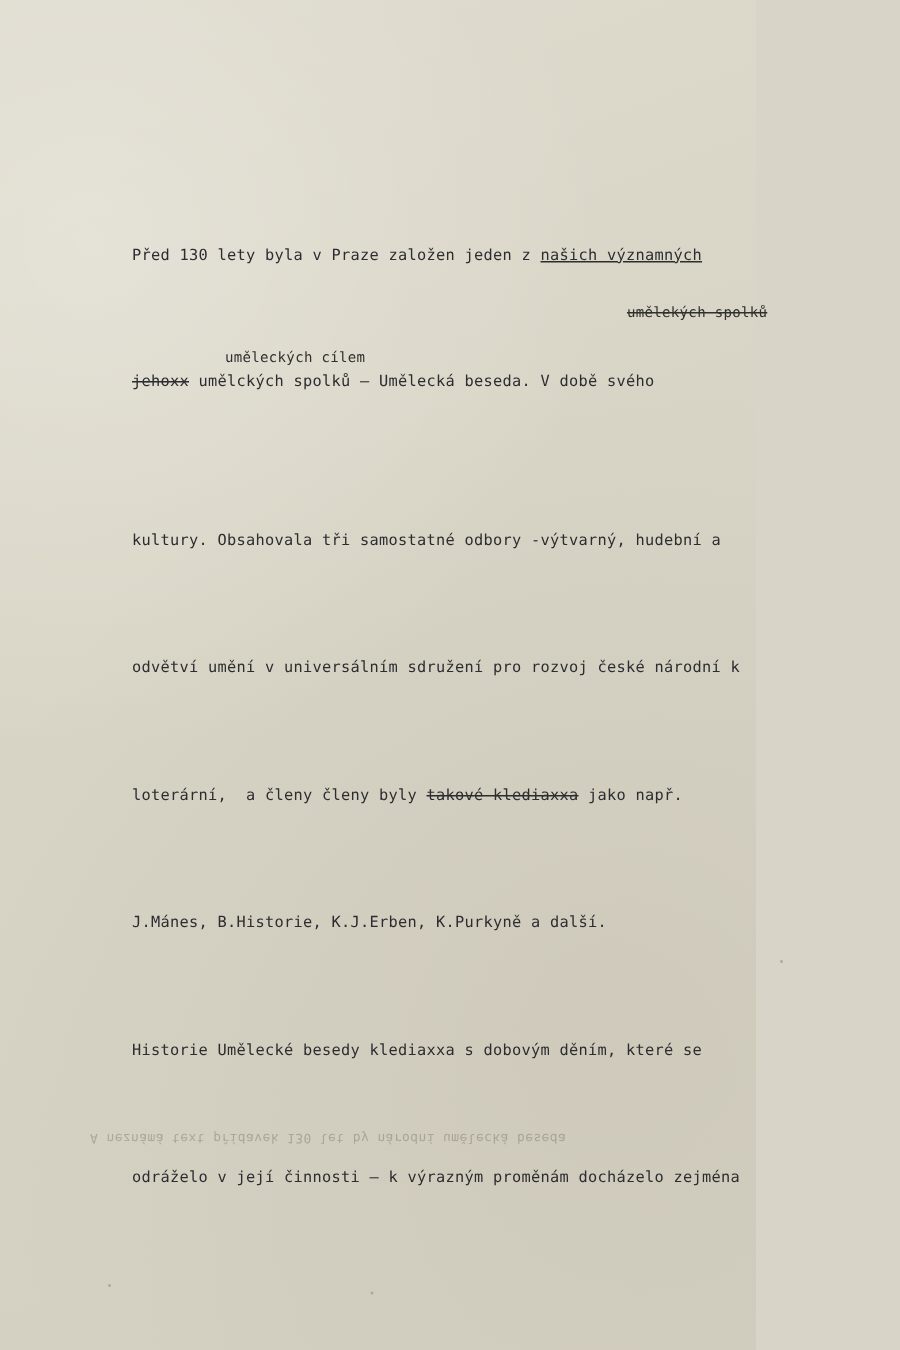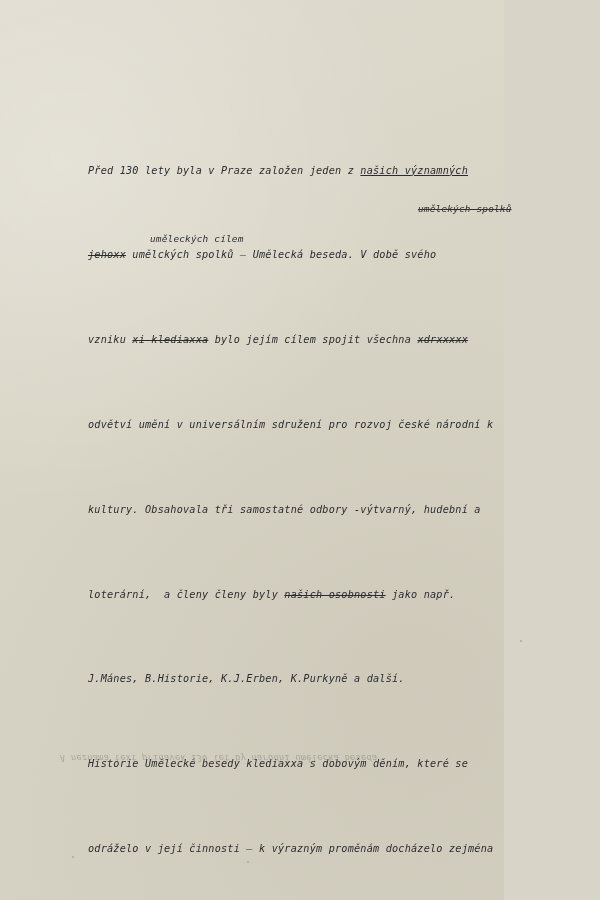--- a/index.html
+++ b/index.html
@@ -11,21 +11,20 @@
     height: 900px;
     background: #d8d5c8;
     font-family: "DejaVu Sans Mono", monospace;
     overflow: hidden;
   }
   .page {
     position: relative;
     width: 504px;
     height: 900px;
     background: linear-gradient(160deg, #dedacd 0%, #d9d5c6 40%, #d4d0c1 100%);
-    font-style: italic;
   }
   .paper-grain {
     position: absolute;
     inset: 0;
     background-image:
       radial-gradient(circle at 12% 18%, rgba(255,255,255,0.25) 0%, rgba(255,255,255,0) 40%),
       radial-gradient(circle at 80% 75%, rgba(140,130,110,0.10) 0%, rgba(140,130,110,0) 55%);
     pointer-events: none;
   }
   .typed-block {
@@ -81,27 +80,26 @@
 
 <div class="page">
   <div class="paper-grain"></div>
 
   <div class="typed-block">
 
     <div class="line"><span>Před 130 lety byla v Praze založen jeden z </span><span class="underline">našich významných</span><span class="ins strike" style="left:330px; top:12px;margin-top:31px;">umělekých spolků</span></div>
 
     <div class="line"><span class="strike">jehoxx</span><span> umělckých spolků – Umělecká beseda. V době svého</span><span class="ins" style="left:62px; top:-11px;">uměleckých cílem</span></div>
 
-    <div class="line"><span>vzniku </span><span class="strike">xi klediaxxa</span><span> bylo jejím cílem spojit všechna </span><span class="strike">xdrxxxxx</span></div>
+
+    <div class="line"><span>kultury. Obsahovala tři samostatné odbory -výtvarný, hudební a</span></div>
 
     <div class="line"><span>odvětví umění v universálním sdružení pro rozvoj české národní k</span></div>
 
-    <div class="line"><span>kultury. Obsahovala tři samostatné odbory -výtvarný, hudební a</span></div>
-
-    <div class="line"><span>loterární,  a členy členy byly </span><span class="strike">našich osobnosti</span><span> jako např.</span></div>
+    <div class="line"><span>loterární,  a členy členy byly </span><span class="strike">takové klediaxxa</span><span> jako např.</span></div>
 
     <div class="line"><span>J.Mánes, B.Historie, K.J.Erben, K.Purkyně a další.</span></div>
 
     <div class="line"><span>Historie Umělecké besedy klediaxxa s dobovým děním, které se</span></div>
 
     <div class="line"><span>odráželo v její činnosti – k výrazným proměnám docházelo zejména</span></div>
 
     
 
     

